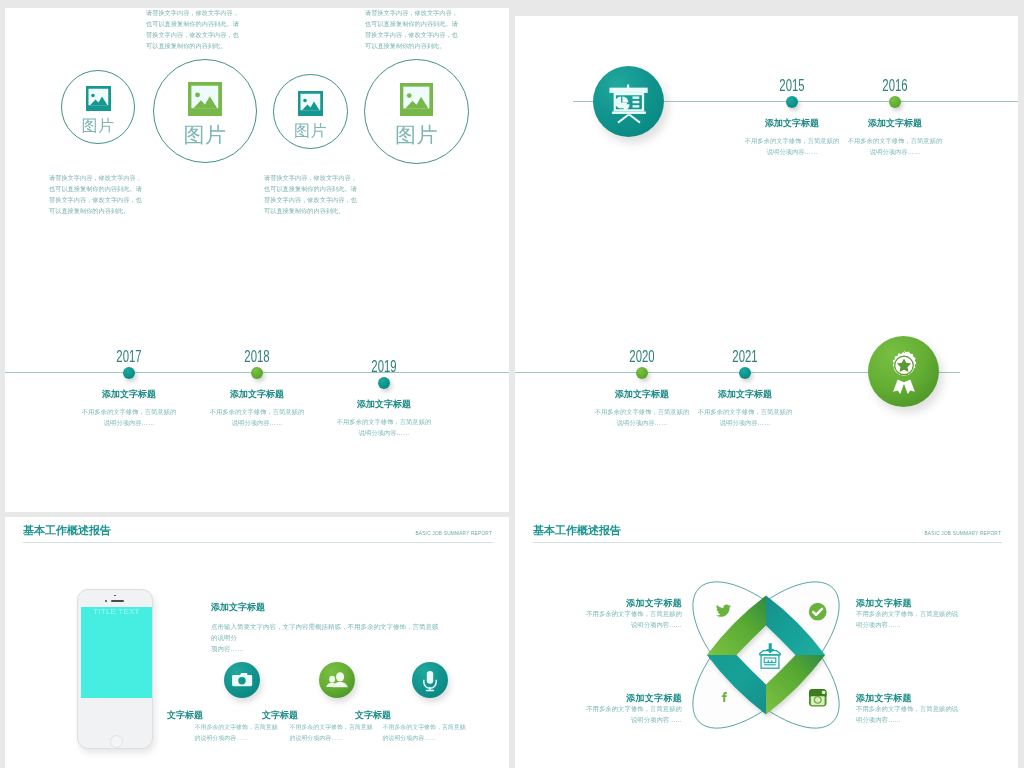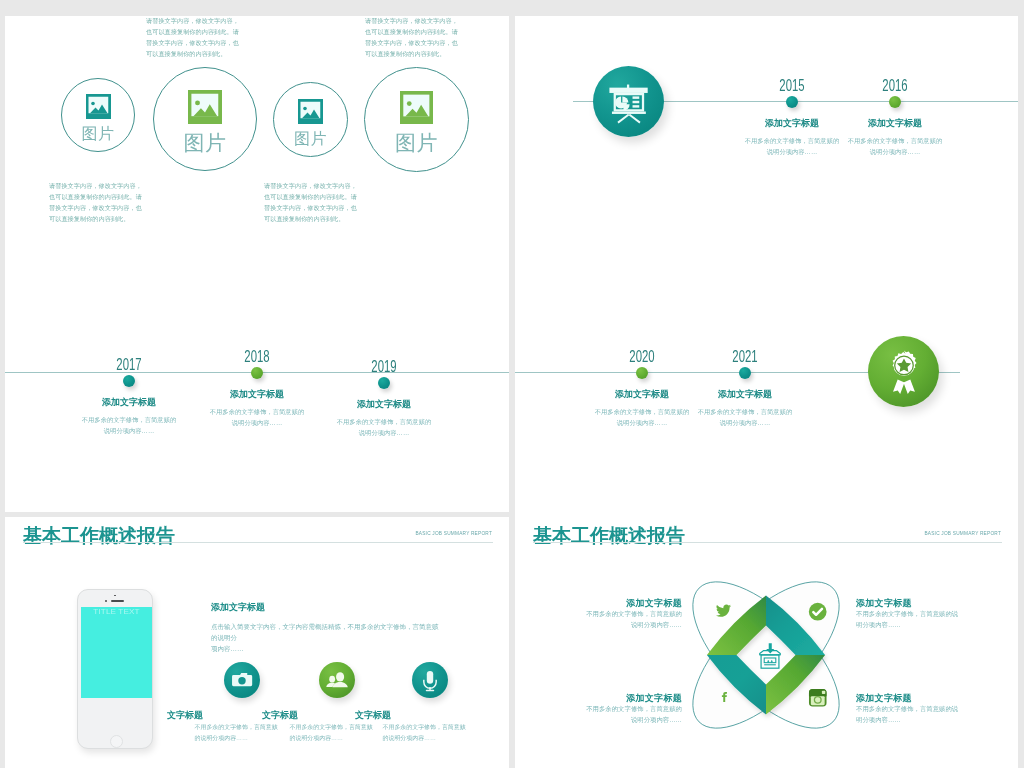--- a/index.html
+++ b/index.html
@@ -1,21 +1,21 @@
 <!DOCTYPE html>
 <html><head>
 <meta charset="utf-8">
 <style>
   html,body{margin:0;padding:0;}
   body{width:1024px;height:768px;background:#e8e8e8;overflow:hidden;
        font-family:"Liberation Sans",sans-serif;}
   .grid{position:absolute;inset:0;}
   .slide{position:absolute;background:#fff;overflow:hidden;}
   .slide>*{position:absolute;}
-  #s1{left:5px;top:16px;width:504px;height:227px;}
+  #s1{left:5px;top:8px;width:504px;height:227px;}
   #s2{left:515px;top:16px;width:503px;height:227px;}
   #s3{left:5px;top:232px;width:504px;height:280px;}
   #s4{left:515px;top:232px;width:503px;height:334px;}
   #s5{left:5px;top:517px;width:504px;height:251px;}
   #s6{left:515px;top:517px;width:503px;height:251px;}
 
   
   .s1p{position:absolute;color:#79b3ae;font-size:6.2px;line-height:10.9px;
        letter-spacing:0px;text-align:left;white-space:pre-line;}
   .s1p-a{left:141px;top:0px;width:95px;}
@@ -51,31 +51,31 @@
   .dot-teal{background:radial-gradient(circle at 35% 28%, #1bab9f 0%, #0d918b 55%, #0a807b 100%);}
   .dot-green{background:radial-gradient(circle at 35% 28%, #7cc244 0%, #61ad31 55%, #4f9628 100%);}
   .tl-title{font-size:9px;color:#1d8a86;font-weight:bold;letter-spacing:0;margin-top:9px;}
   .tl-desc{font-size:6.3px;color:#7bb6b8;line-height:10.8px;margin:6px auto 0;width:160px;
            white-space:pre-line;}
   .tl2-line{left:58px;top:85px;width:445px;}
   .bb2{left:78px;top:50px;width:71px;height:71px;}
   .tl2-i1{left:177px;top:61px;}
   .tl2-i2{left:280px;top:61px;}
   .tl3-line{left:-5px;top:140px;width:509px;}
-  .tl3-i1{left:24px;top:116px;margin-top:8px;}
+  .tl3-i1{left:24px;top:116px;}
   .tl3-i2{left:152px;top:116px;}
   .tl3-i3{left:279px;top:126px;}
   .tl4-line{left:-5px;top:140px;width:450px;}
   .tl4-i1{left:27px;top:116px;}
   .tl4-i2{left:130px;top:116px;}
   .tl-desc-n{width:130px;}
   .bb4{left:353px;top:104px;width:71px;height:71px;}
 
   
-  .sh-title{position:absolute;left:18px;top:6px;font-size:19px;font-weight:bold;
+  .sh-title{position:absolute;left:18px;top:6px;font-size:11px;font-weight:bold;
             color:#1c9490;letter-spacing:0;}
   .sh-sub{position:absolute;right:17px;top:13.5px;font-size:4.75px;color:#6aa8ab;
           letter-spacing:.22px;transform-origin:right center;}
   .sh-rule{position:absolute;left:18px;top:25px;right:16px;height:1px;background:#d4e0e0;}
 
   
   .phone{position:absolute;left:72px;top:71.5px;width:76px;height:160.5px;
          border-radius:11px;background:#f1f2f3;border:1px solid #dcdedf;
          box-sizing:border-box;box-shadow:2px 4px 7px rgba(0,0,0,.10);}
   .phone-cam{position:absolute;left:50%;top:5px;width:1.6px;height:1.6px;margin-left:-.8px;

